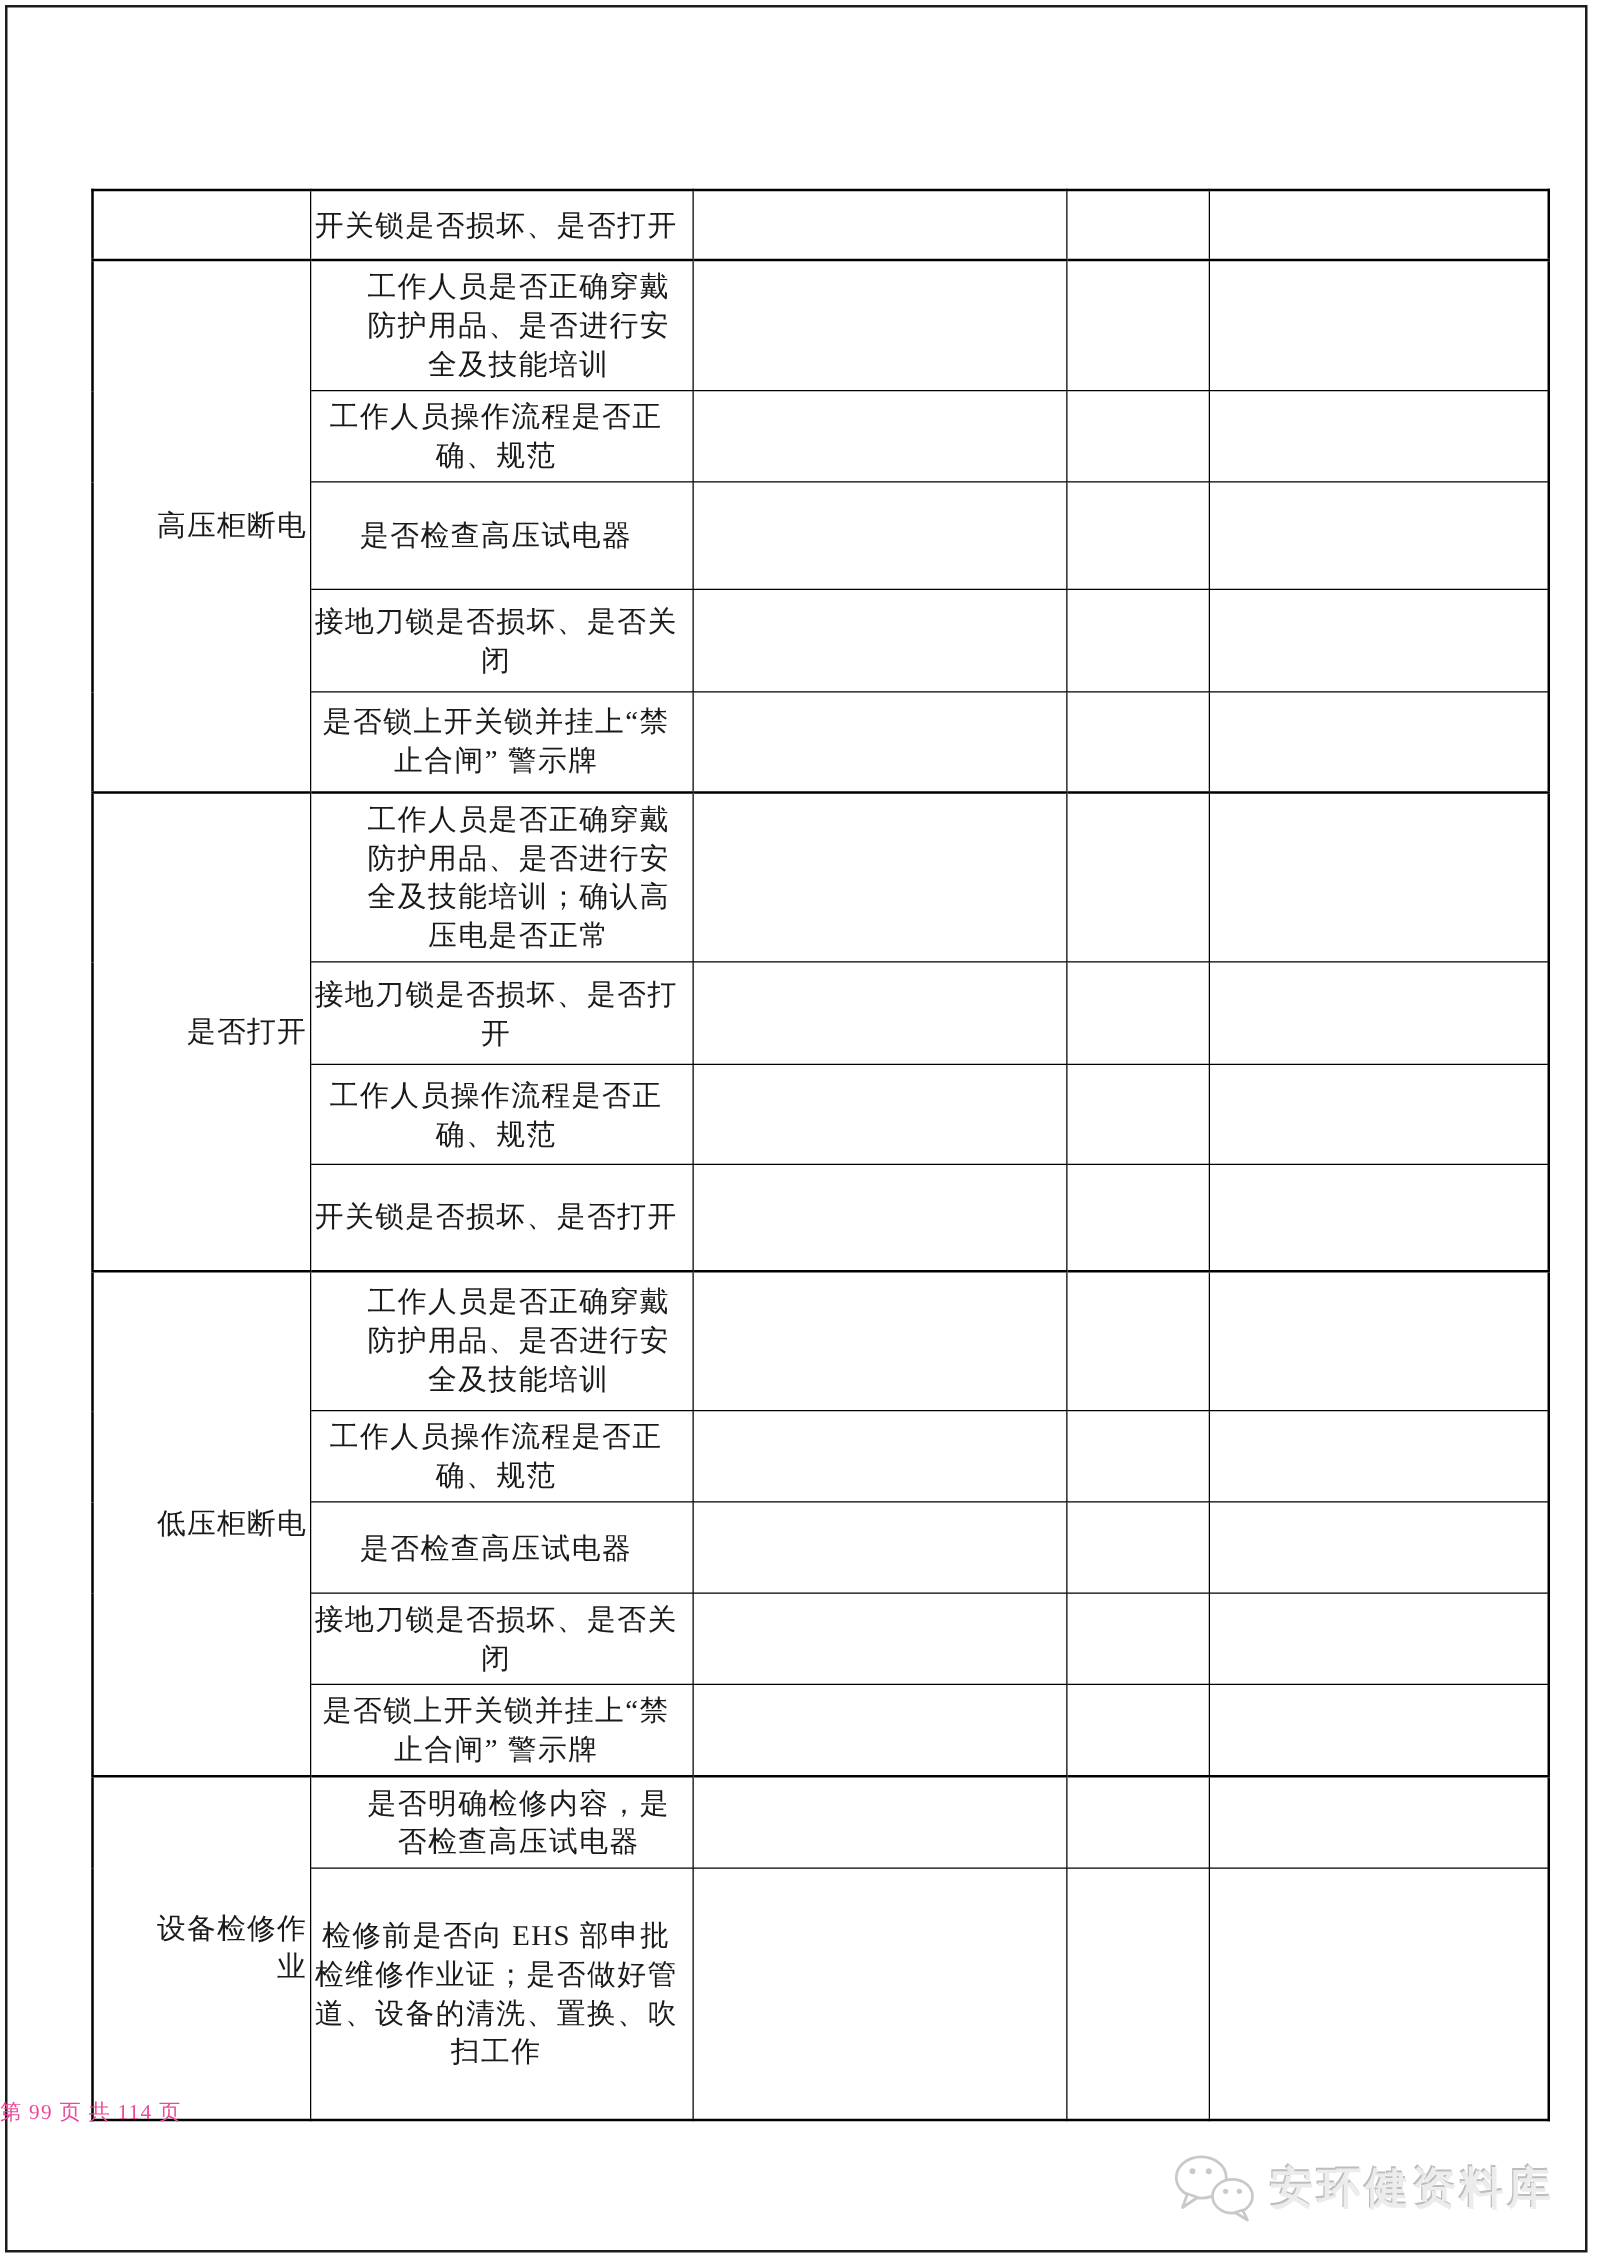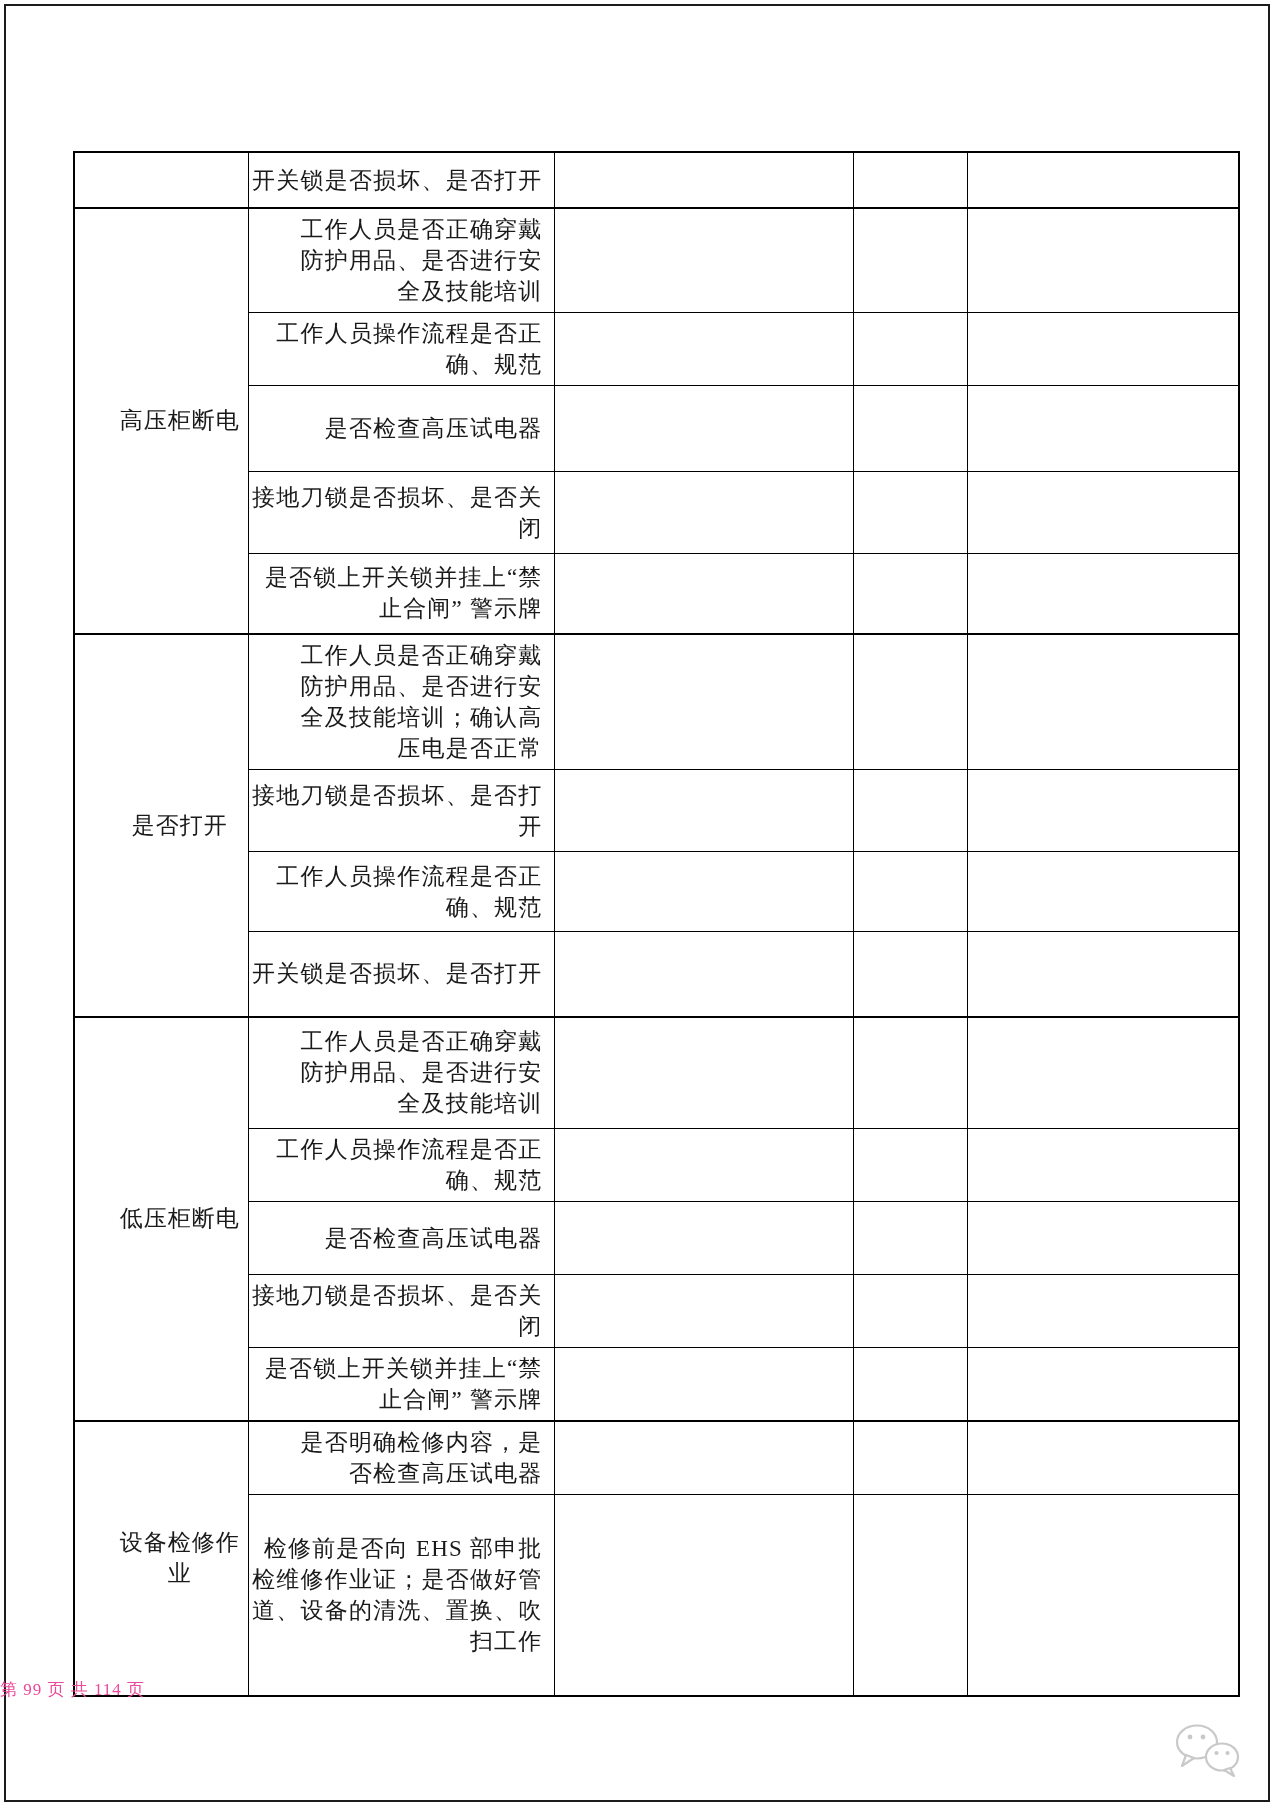--- a/index.html
+++ b/index.html
@@ -17,32 +17,32 @@
     border-collapse:collapse;table-layout:fixed;
     border:2px solid #000;
   }
   table.checklist td{
     border:1px solid #000;
     vertical-align:middle;
     box-sizing:border-box;
     overflow:hidden;
   }
   td.c1{
-    text-align:center;
+    text-align:right;
     font-size:23px;
     letter-spacing:1px;
     padding:2px;
     margin-left:18px;
   }
   td.c2{
     font-size:23px;
     line-height:31px;
     letter-spacing:1.2px;
     padding:5px 11px 5px 3px;
-    text-align:right;
+    text-align:center;
   }
   td.c5{border-left-width:2px;}
   tr.sec-top td{border-top-width:2px;padding-left:39px;}
   .footer{
     position:absolute;left:0;top:1678px;width:1236px;
     text-align:left;font-size:17px;color:#ec4899;
     font-family:"Liberation Serif","DejaVu Serif",serif;
     letter-spacing:1px;
   }
   .watermark{
@@ -200,13 +200,14 @@
     </g>
     <g fill="#ffffff" stroke="#c9c9c9" stroke-width="2.2">
       <ellipse cx="50" cy="35" rx="16" ry="13.5"></ellipse>
       <path d="M58 46 L62 54 L52 48 Z" stroke-linejoin="round"></path>
     </g>
     <g fill="#c9c9c9" stroke="none">
       <circle cx="44.5" cy="31" r="2.1"></circle>
       <circle cx="55.5" cy="31" r="2.1"></circle>
     </g>
   </svg>
+  <span class="wm-text">安环健资料库</span>
 </div>
 
 </body></html>

